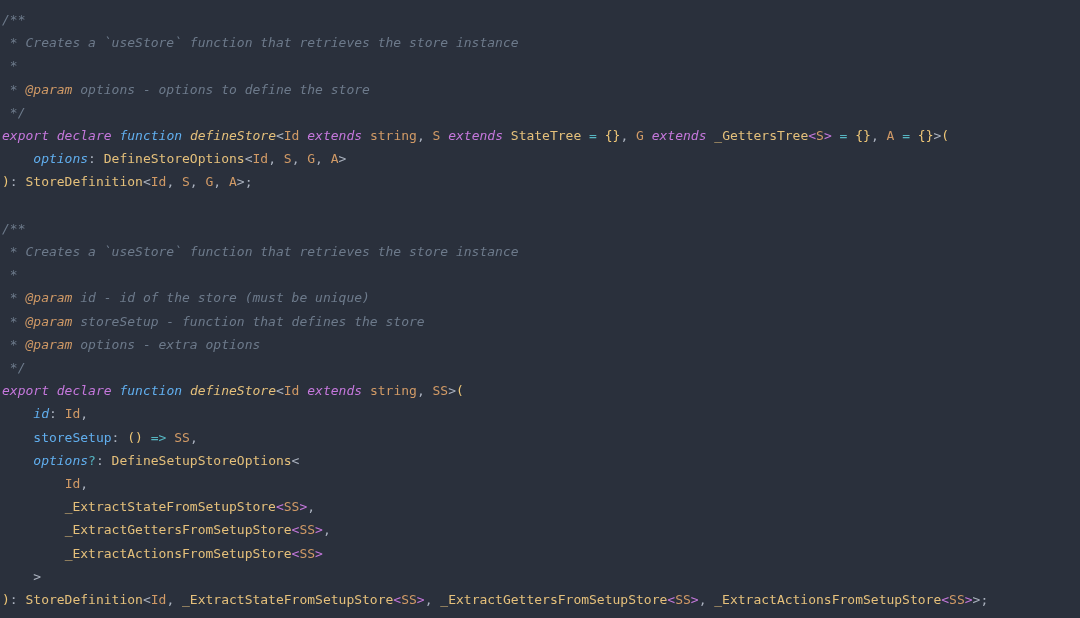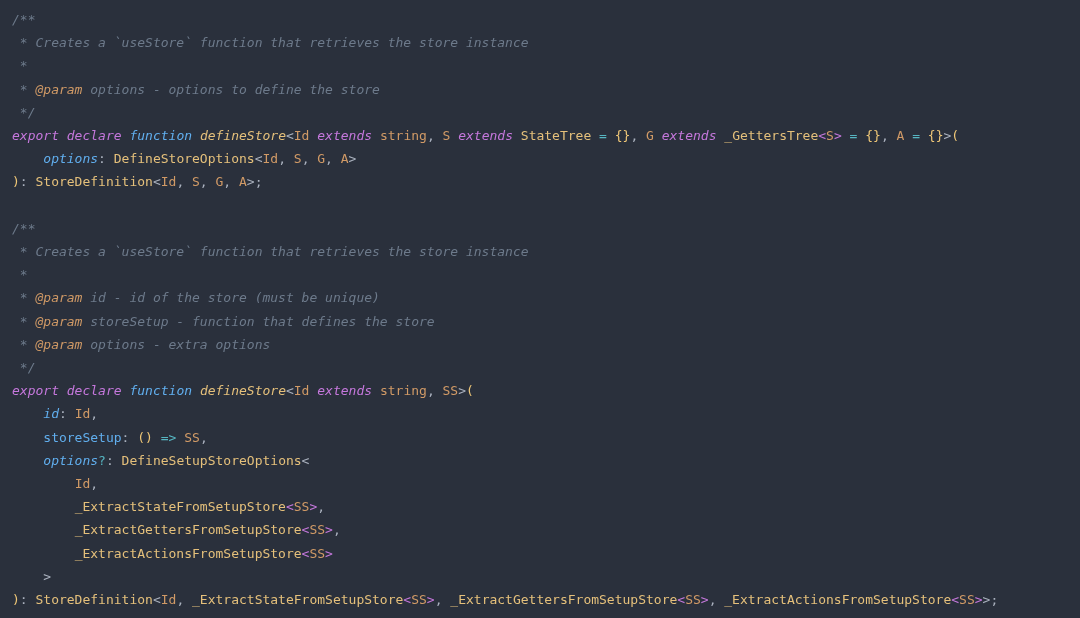--- a/index.html
+++ b/index.html
@@ -11,21 +11,21 @@
     font-family: "Fira Code", "Cascadia Code", "JetBrains Mono", Menlo, Consolas, monospace;
     font-size: 13px;
     font-weight: 500;
     color: #c8ccd4;
     line-height: 23.2px;
     font-style: italic;
     overflow: hidden;
   }
   pre.code {
     margin: 0;
-    padding: 8px 14px 8px 12px;
+    padding: 8px 14px 8px 2px;
     white-space: pre;
   }
   
   .cm  { color: #6d7a8b; }              
   .tag { color: #d19a66; }              
   .kw1 { color: #c678dd; }              
   .kw2 { color: #61afef; }              
   .fn  { color: #e5c07b; }              
   .typ { color: #e5c07b; font-style: normal; }  
   .tp  { color: #d19a66; font-style: normal; }  

